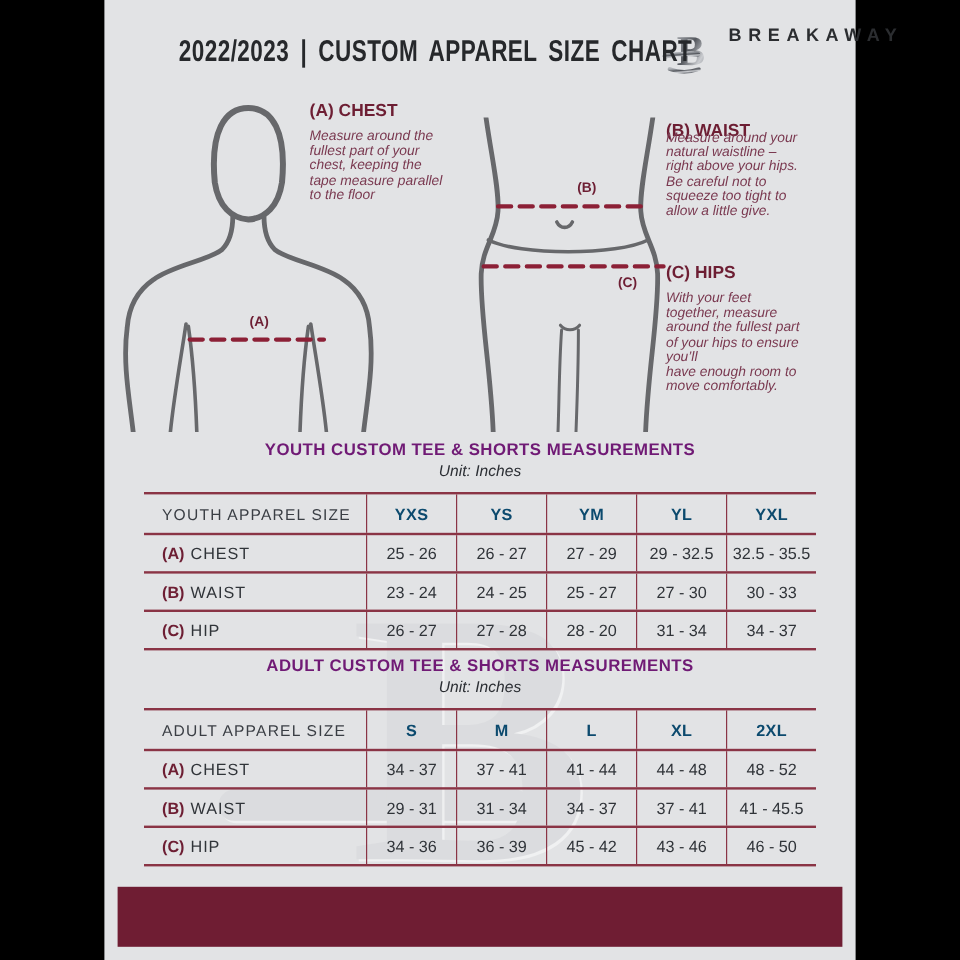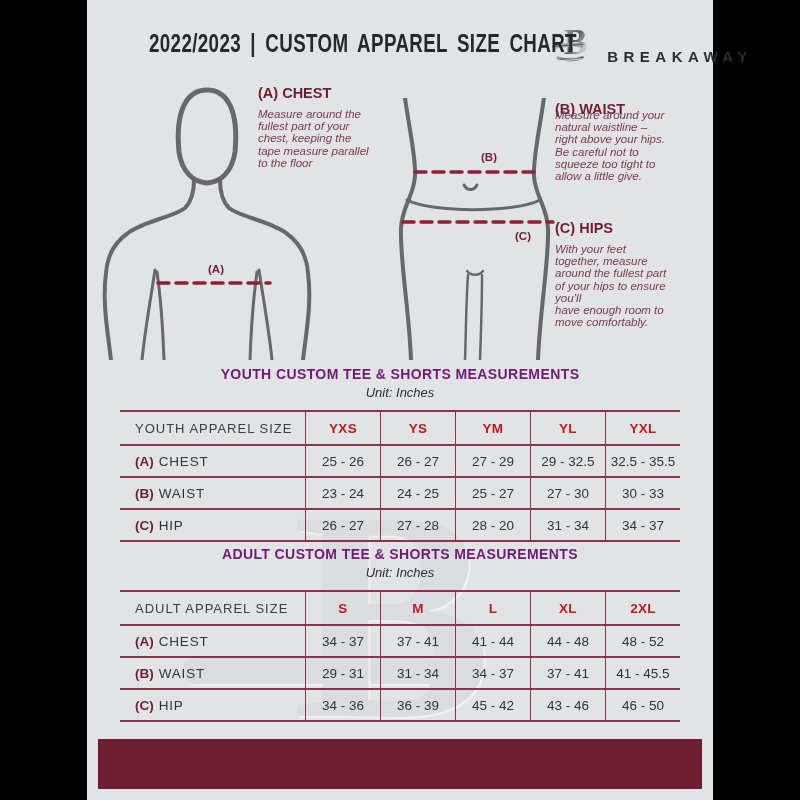--- a/index.html
+++ b/index.html
@@ -13,21 +13,21 @@
       font-weight:bold;font-size:300px;line-height:1;color:#d7d8db;text-shadow:2px 2px 0 rgba(255,255,255,.85);}
   .watermark .wm-slash{position:absolute;left:0;top:118px;width:260px;height:26px;background:#d7d8db;
       border-radius:13px;box-shadow:2px 2px 0 rgba(255,255,255,.85);}
 
   
   .hdr{position:absolute;left:0;top:20px;width:728px;height:46px;display:flex;
        justify-content:center;align-items:center;gap:24px;z-index:2;}
   .title-wrap{position:relative;width:378px;height:32px;overflow:visible;}
   .title-text{position:absolute;left:0;top:2px;white-space:nowrap;font-weight:bold;font-size:25px;
       letter-spacing:.5px;word-spacing:5px;color:#26282b;transform:scaleX(.75);transform-origin:left top;}
-  .brand{display:flex;align-items:flex-end;gap:10px;}
+  .brand{display:flex;align-items:flex-start;gap:10px;}
   .brand-name{font-weight:bold;font-size:15px;letter-spacing:5.5px;color:#2b2d30;}
 
   
   .fig{position:absolute;z-index:1;}
   .guide-head{position:absolute;font-weight:bold;font-size:14.5px;color:#6d1e33;z-index:2;white-space:nowrap;text-align:center;}
   .guide-body{position:absolute;font-style:italic;font-size:11.5px;line-height:1.06;color:#7a3950;
       white-space:pre-line;z-index:2;}
   .line-label{position:absolute;font-weight:bold;font-size:11.5px;color:#6d1e33;z-index:2;}
 
   
@@ -38,21 +38,21 @@
 
   
   .table{position:absolute;left:33px;width:560px;border-top:2px solid #8a3445;z-index:2;}
   .tr{display:grid;grid-template-columns:185px repeat(5,75px);border-bottom:2px solid #8a3445;}
   .tr.head{height:32px;}
   .tr.row{height:30px;}
   .tc{display:flex;align-items:center;justify-content:center;font-size:13.5px;color:#303439;}
   .tc.v{border-left:1.5px solid #8a3445;}
   .tc.lbl{justify-content:flex-start;padding-left:15px;letter-spacing:.8px;}
   .tc.colhead{font-size:13px;letter-spacing:1px;color:#3a3e44;}
-  .tc.size{font-weight:bold;font-size:13.5px;color:#b91c1c;letter-spacing:.3px;}
+  .tc.size{font-weight:bold;font-size:13.5px;color:#0c4a6e;letter-spacing:.3px;}
   .pref{font-weight:bold;color:#6d1e33;margin-right:5px;letter-spacing:0;}
 
   
   .footer-bar{position:absolute;left:11px;top:739px;width:604px;height:50px;background:#6f1d33;z-index:2;}
 </style>
 </head>
 <body>
 
 <div class="stage">
   <div class="doc">

